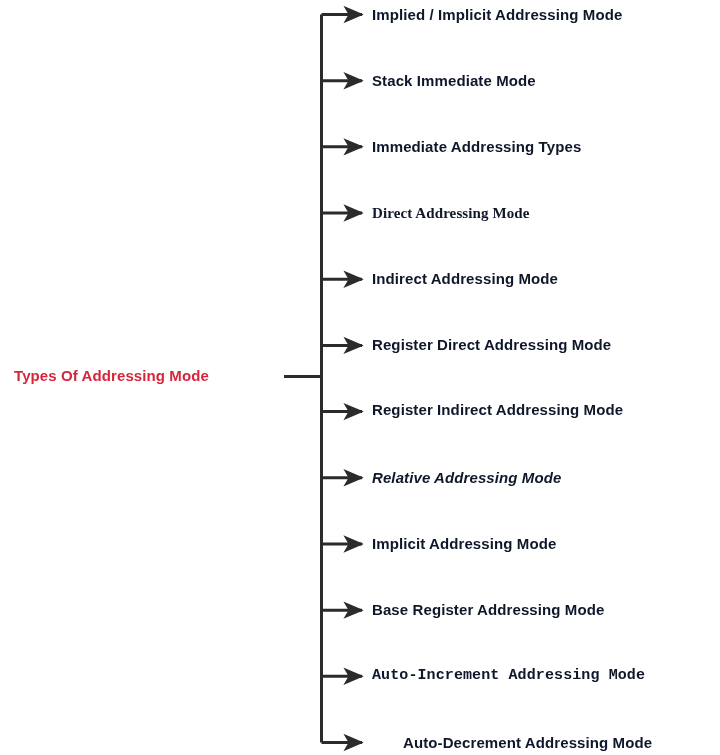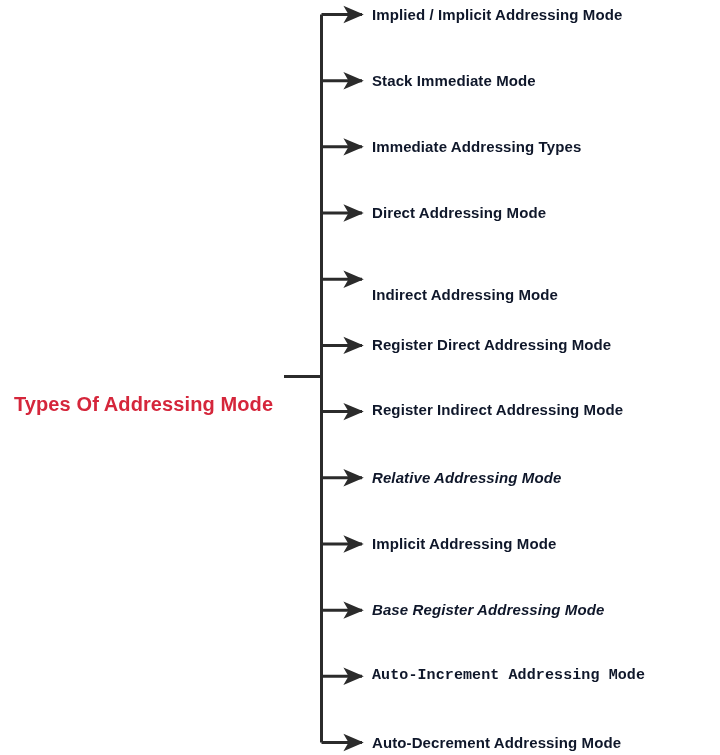--- a/index.html
+++ b/index.html
@@ -24,27 +24,26 @@
     left: 0;
     width: 720px;
     height: 755px;
     display: block;
   }
   .root-label {
     position: absolute;
     left: 14px;
     top: 366px;
     font-family: "Liberation Sans", sans-serif;
-    font-size: 20px;
+    font-size: 15px;
     font-weight: bold;
     color: #d5263b;
     letter-spacing: 0.1px;
     white-space: nowrap;
     line-height: 20px;
-    margin-top: 28px;
   }
   .branch-label {
     position: absolute;
     left: 372px;
     font-family: "Liberation Sans", sans-serif;
     font-size: 15px;
     font-weight: bold;
     color: #0f172a;
     letter-spacing: 0.1px;
     white-space: nowrap;
@@ -82,24 +81,24 @@
         <line x1="321.5" y1="742.5" x2="362" y2="742.5" stroke="#2b2b2b" stroke-width="3" marker-end="url(#arrowhead)"></line>
       </g>
   </svg>
 
   <div class="root-label">Types Of Addressing Mode</div>
 
   <div id="branch-labels">
       <div class="branch-label" style="top: 4.5px;">Implied / Implicit Addressing Mode</div>
       <div class="branch-label" style="top: 70.6818px;">Stack Immediate Mode</div>
       <div class="branch-label" style="top: 136.864px;">Immediate Addressing Types</div>
-      <div class="branch-label" style="top: 203.045px;">Direct Addressing Mode</div>
-      <div class="branch-label" style="top: 269.227px; margin-top: 16px;">Indirect Addressing Mode</div>
+      <div class="branch-label" style="top: 203.045px; font-family: Liberation Serif, serif;">Direct Addressing Mode</div>
+      <div class="branch-label" style="top: 269.227px;">Indirect Addressing Mode</div>
       <div class="branch-label" style="top: 335.409px; text-align: right;">Register Direct Addressing Mode</div>
       <div class="branch-label" style="top: 400px;">Register Indirect Addressing Mode</div>
       <div class="branch-label" style="top: 467.773px; font-style: italic;">Relative Addressing Mode</div>
       <div class="branch-label" style="top: 533.955px;">Implicit Addressing Mode</div>
-      <div class="branch-label" style="top: 600.136px; font-style: italic;">Base Register Addressing Mode</div>
+      <div class="branch-label" style="top: 600.136px;">Base Register Addressing Mode</div>
       <div class="branch-label" style="top: 666.318px; font-family: Liberation Mono, monospace;">Auto-Increment Addressing Mode</div>
-      <div class="branch-label" style="top: 732.5px;">Auto-Decrement Addressing Mode</div>
+      <div class="branch-label" style="top: 732.5px; margin-left: 31px;">Auto-Decrement Addressing Mode</div>
     </div>
 
 </div>
 
 </body></html>

